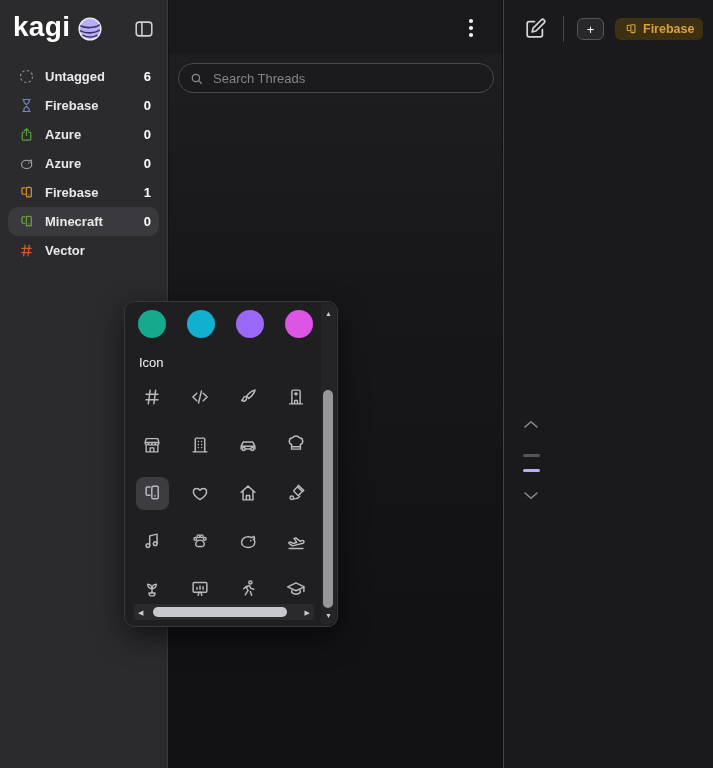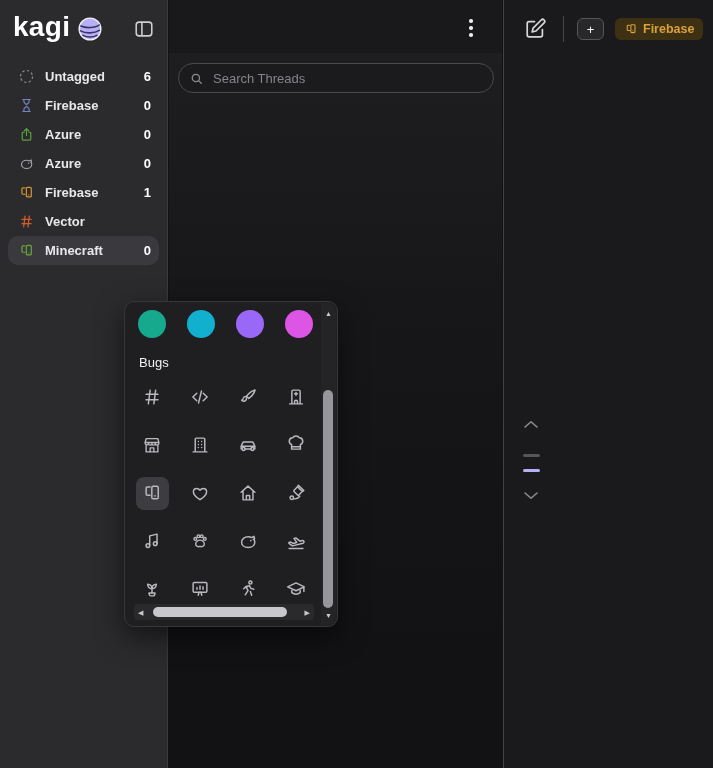--- a/index.html
+++ b/index.html
@@ -148,38 +148,38 @@
         <span class="nicon" style="color:#d8932c">
           <svg viewBox="0 0 24 24" fill="none" stroke="currentColor" stroke-width="1.7" stroke-linecap="round">
             <path d="M9.8 5.5H6.9a1.3 1.3 0 0 0-1.3 1.3v6.4a1.3 1.3 0 0 0 1.3 1.3h2.9"></path>
             <rect x="11.8" y="4.7" width="7" height="13.6" rx="1.5"></rect>
             <circle cx="15.3" cy="15.2" r=".9" fill="currentColor" stroke="none"></circle>
             </svg>
           </span>
         <span class="nlabel">Firebase</span>
         <span class="ncount">1</span>
       </div>
-      <div class="nav-item">
-        <span class="nicon" style="color:#cf5d2b">
-          <svg viewBox="0 0 24 24" fill="none" stroke="currentColor" stroke-width="1.8" stroke-linecap="round">
-            <path d="M5.5 9h13M5.5 15h13M10 4.5 8 19.5M16 4.5l-2 15"></path>
-            </svg>
-          </span>
-        <span class="nlabel">Vector</span>
-      </div>
       <div class="nav-item selected">
         <span class="nicon" style="color:#6ba33a">
           <svg viewBox="0 0 24 24" fill="none" stroke="currentColor" stroke-width="1.7" stroke-linecap="round">
             <path d="M9.8 5.5H6.9a1.3 1.3 0 0 0-1.3 1.3v6.4a1.3 1.3 0 0 0 1.3 1.3h2.9"></path>
             <rect x="11.8" y="4.7" width="7" height="13.6" rx="1.5"></rect>
             <circle cx="15.3" cy="15.2" r=".9" fill="currentColor" stroke="none"></circle>
             </svg>
           </span>
         <span class="nlabel">Minecraft</span>
         <span class="ncount">0</span>
+      </div>
+      <div class="nav-item">
+        <span class="nicon" style="color:#cf5d2b">
+          <svg viewBox="0 0 24 24" fill="none" stroke="currentColor" stroke-width="1.8" stroke-linecap="round">
+            <path d="M5.5 9h13M5.5 15h13M10 4.5 8 19.5M16 4.5l-2 15"></path>
+            </svg>
+          </span>
+        <span class="nlabel">Vector</span>
       </div>
     </div>
   </div>
 
   <div class="middle">
     <div class="mid-header">
       <div class="kebab">
           <i></i>
           <i></i>
           <i></i>
@@ -225,21 +225,21 @@
     </div>
   </div>
 
   <div class="popup">
     <div class="swatches">
       <span class="swatch" style="background: rgb(22, 169, 142);"></span>
       <span class="swatch" style="background: rgb(18, 176, 207);"></span>
       <span class="swatch" style="background: rgb(154, 104, 247);"></span>
       <span class="swatch" style="background: rgb(220, 85, 229);"></span>
     </div>
-    <div class="icon-label">Bugs</div>
+    <div class="icon-label">Icon</div>
 
     <div class="grid">
 
       <div class="cell">
           <span class="chip">
         <svg viewBox="0 0 24 24" fill="none" stroke="currentColor" stroke-width="1.6" stroke-linecap="round">
           <path d="M5.5 9h13M5.5 15h13M10 4.5 8 19.5M16 4.5l-2 15"></path>
             </svg>
           </span>
         </div>

